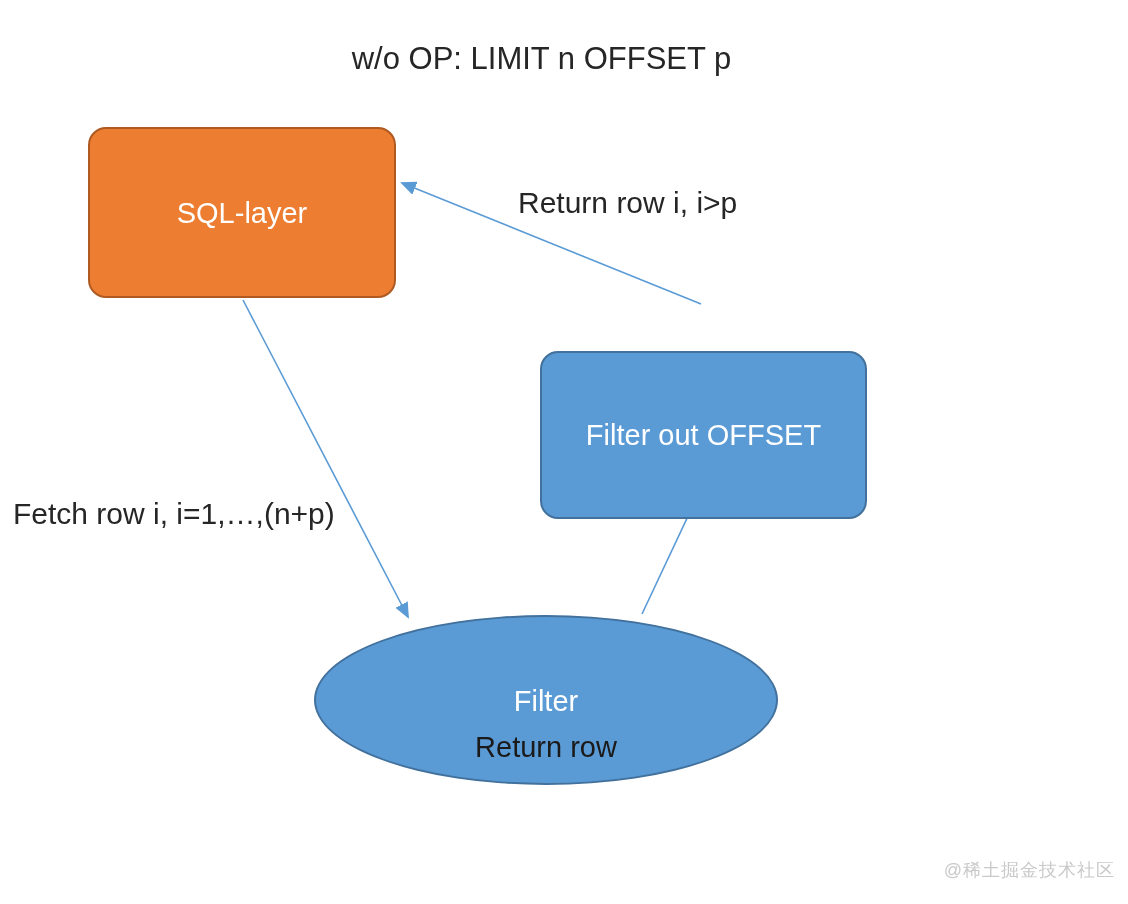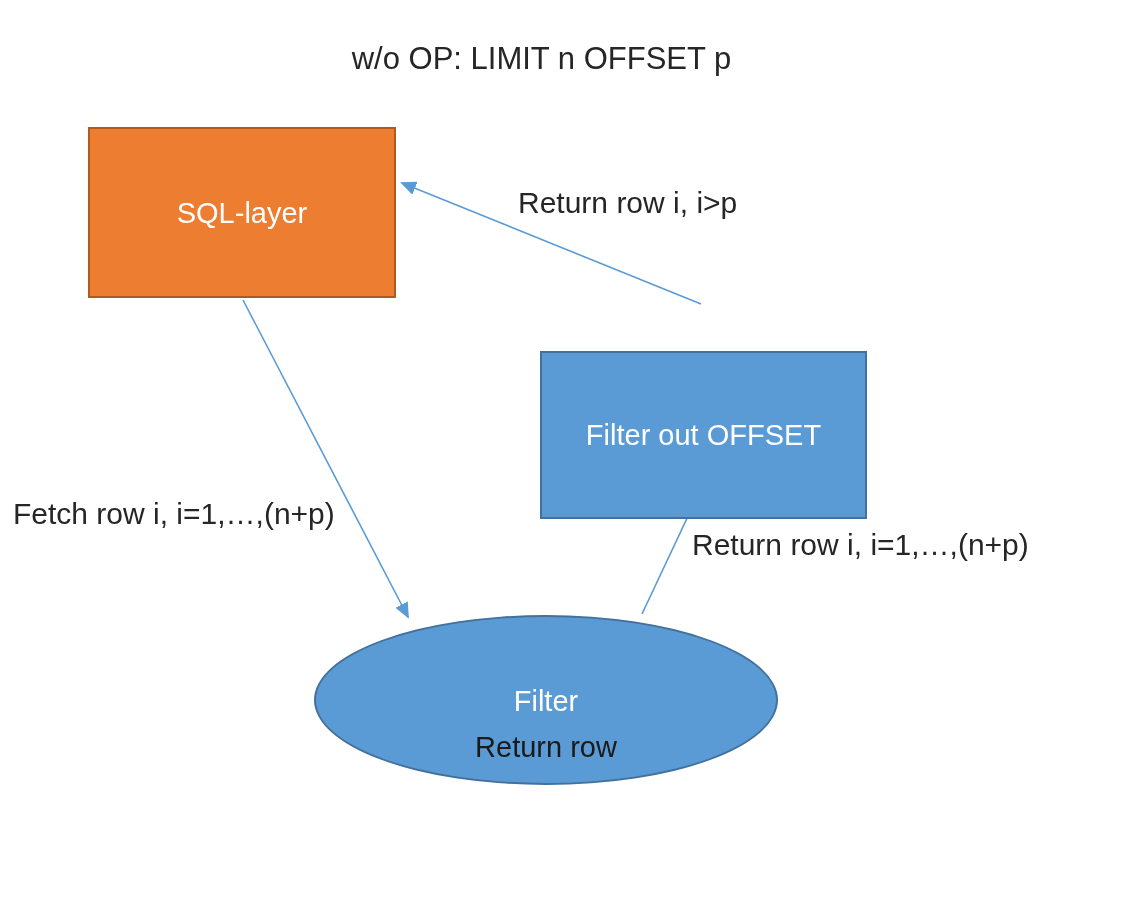--- a/index.html
+++ b/index.html
@@ -27,20 +27,21 @@
     white-space: nowrap;
   }
   .node {
     position: absolute;
     display: flex;
     flex-direction: column;
     align-items: center;
     justify-content: center;
     box-sizing: border-box;
     text-align: center;
+    border-radius: 18px;
   }
   .rect-orange {
     left: 88px;
     top: 127px;
     width: 308px;
     height: 171px;
     background: var(--orange-fill, #ED7D31);
     border: 2px solid var(--orange-border, #AE5A21);
   }
   .rect-blue {
@@ -136,16 +137,16 @@
 
   <div class="node ellipse-blue">
     <span class="node-label-white">Filter</span>
     <span class="node-label-dark">Return row</span>
   </div>
 
   <div class="edge-label edge-label-return-top">Return row i, i&gt;p</div>
 
   <div class="edge-label edge-label-fetch-left">Fetch row i, i=1,…,(n+p)</div>
 
-  <div class="edge-label edge-label-return-right">Return row i, i=1,…,(n+p)</div>
 
+  <div class="watermark">@稀土掘金技术社区</div>
 
 </div>
 
 </body></html>

